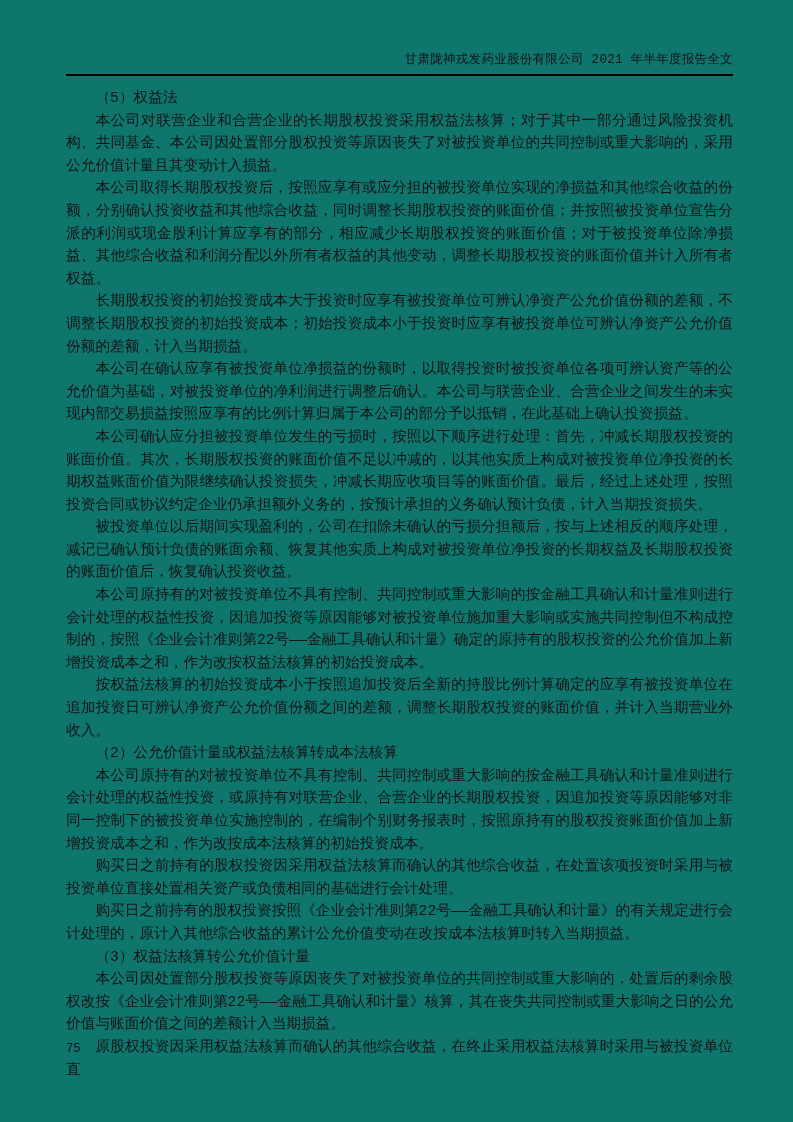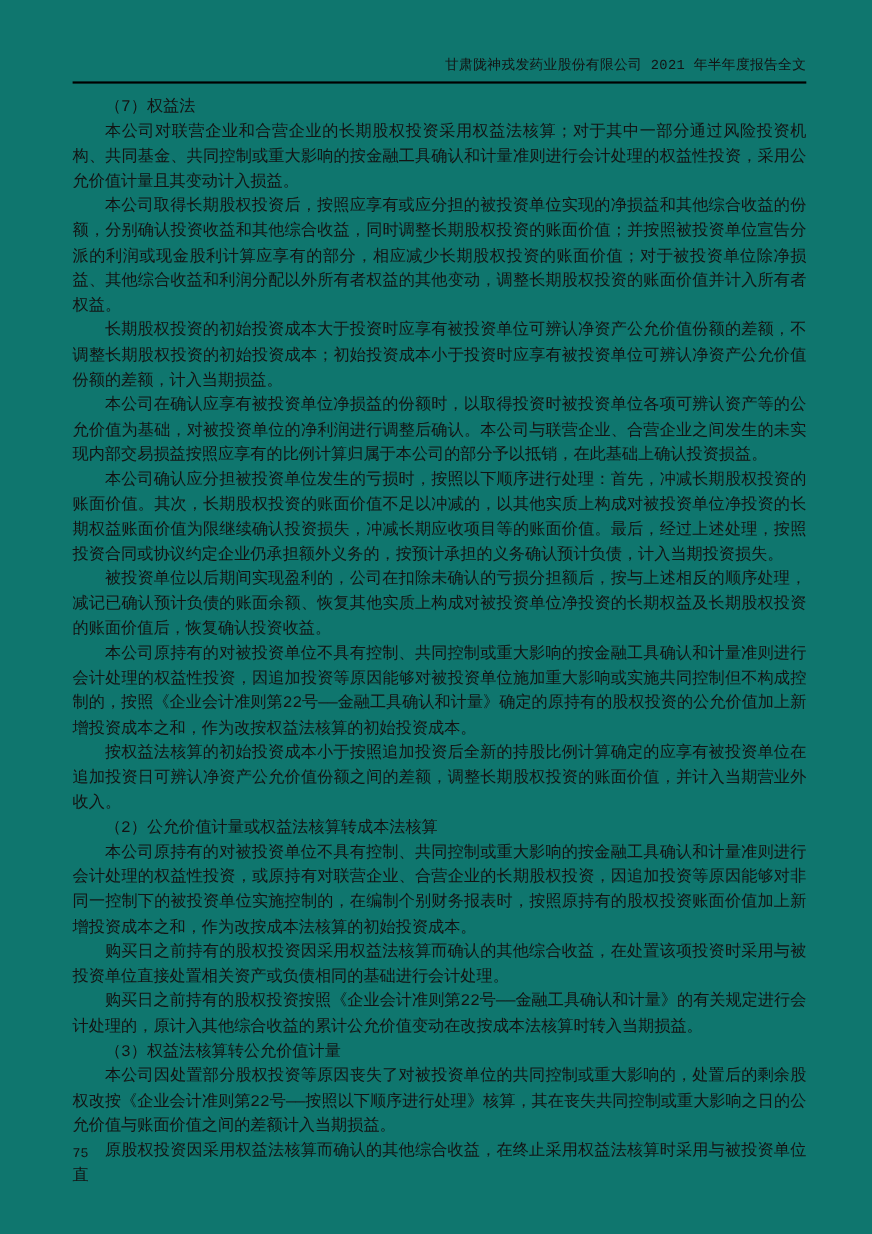--- a/index.html
+++ b/index.html
@@ -65,33 +65,33 @@
 </head>
 <body>
 
 <div class="page">
 
   <div class="page-header">甘肃陇神戎发药业股份有限公司 2021 年半年度报告全文</div>
 
   <div class="header-rule"></div>
 
   <div class="content">
-    <p>（7）权益法</p>
-    <p>本公司对联营企业和合营企业的长期股权投资采用权益法核算；对于其中一部分通过风险投资机构、共同基金、共同控制或重大影响的按金融工具确认和计量准则进行会计处理的权益性投资，采用公允价值计量且其变动计入损益。</p>
+    <p>（5）权益法</p>
+    <p>本公司对联营企业和合营企业的长期股权投资采用权益法核算；对于其中一部分通过风险投资机构、共同基金、本公司因处置部分股权投资等原因丧失了对被投资单位的共同控制或重大影响的，采用公允价值计量且其变动计入损益。</p>
     <p>本公司取得长期股权投资后，按照应享有或应分担的被投资单位实现的净损益和其他综合收益的份额，分别确认投资收益和其他综合收益，同时调整长期股权投资的账面价值；并按照被投资单位宣告分派的利润或现金股利计算应享有的部分，相应减少长期股权投资的账面价值；对于被投资单位除净损益、其他综合收益和利润分配以外所有者权益的其他变动，调整长期股权投资的账面价值并计入所有者权益。</p>
     <p>长期股权投资的初始投资成本大于投资时应享有被投资单位可辨认净资产公允价值份额的差额，不调整长期股权投资的初始投资成本；初始投资成本小于投资时应享有被投资单位可辨认净资产公允价值份额的差额，计入当期损益。</p>
     <p>本公司在确认应享有被投资单位净损益的份额时，以取得投资时被投资单位各项可辨认资产等的公允价值为基础，对被投资单位的净利润进行调整后确认。本公司与联营企业、合营企业之间发生的未实现内部交易损益按照应享有的比例计算归属于本公司的部分予以抵销，在此基础上确认投资损益。</p>
     <p>本公司确认应分担被投资单位发生的亏损时，按照以下顺序进行处理：首先，冲减长期股权投资的账面价值。其次，长期股权投资的账面价值不足以冲减的，以其他实质上构成对被投资单位净投资的长期权益账面价值为限继续确认投资损失，冲减长期应收项目等的账面价值。最后，经过上述处理，按照投资合同或协议约定企业仍承担额外义务的，按预计承担的义务确认预计负债，计入当期投资损失。</p>
     <p>被投资单位以后期间实现盈利的，公司在扣除未确认的亏损分担额后，按与上述相反的顺序处理，减记已确认预计负债的账面余额、恢复其他实质上构成对被投资单位净投资的长期权益及长期股权投资的账面价值后，恢复确认投资收益。</p>
     <p>本公司原持有的对被投资单位不具有控制、共同控制或重大影响的按金融工具确认和计量准则进行会计处理的权益性投资，因追加投资等原因能够对被投资单位施加重大影响或实施共同控制但不构成控制的，按照《企业会计准则第22号——金融工具确认和计量》确定的原持有的股权投资的公允价值加上新增投资成本之和，作为改按权益法核算的初始投资成本。</p>
     <p>按权益法核算的初始投资成本小于按照追加投资后全新的持股比例计算确定的应享有被投资单位在追加投资日可辨认净资产公允价值份额之间的差额，调整长期股权投资的账面价值，并计入当期营业外收入。</p>
     <p>（2）公允价值计量或权益法核算转成本法核算</p>
     <p>本公司原持有的对被投资单位不具有控制、共同控制或重大影响的按金融工具确认和计量准则进行会计处理的权益性投资，或原持有对联营企业、合营企业的长期股权投资，因追加投资等原因能够对非同一控制下的被投资单位实施控制的，在编制个别财务报表时，按照原持有的股权投资账面价值加上新增投资成本之和，作为改按成本法核算的初始投资成本。</p>
     <p>购买日之前持有的股权投资因采用权益法核算而确认的其他综合收益，在处置该项投资时采用与被投资单位直接处置相关资产或负债相同的基础进行会计处理。</p>
     <p>购买日之前持有的股权投资按照《企业会计准则第22号——金融工具确认和计量》的有关规定进行会计处理的，原计入其他综合收益的累计公允价值变动在改按成本法核算时转入当期损益。</p>
     <p>（3）权益法核算转公允价值计量</p>
-    <p>本公司因处置部分股权投资等原因丧失了对被投资单位的共同控制或重大影响的，处置后的剩余股权改按《企业会计准则第22号——按照以下顺序进行处理》核算，其在丧失共同控制或重大影响之日的公允价值与账面价值之间的差额计入当期损益。</p>
+    <p>本公司因处置部分股权投资等原因丧失了对被投资单位的共同控制或重大影响的，处置后的剩余股权改按《企业会计准则第22号——金融工具确认和计量》核算，其在丧失共同控制或重大影响之日的公允价值与账面价值之间的差额计入当期损益。</p>
     <p>原股权投资因采用权益法核算而确认的其他综合收益，在终止采用权益法核算时采用与被投资单位直</p>
   </div>
 
   <div class="page-number">75</div>
 
 </div>
 
 </body></html>

